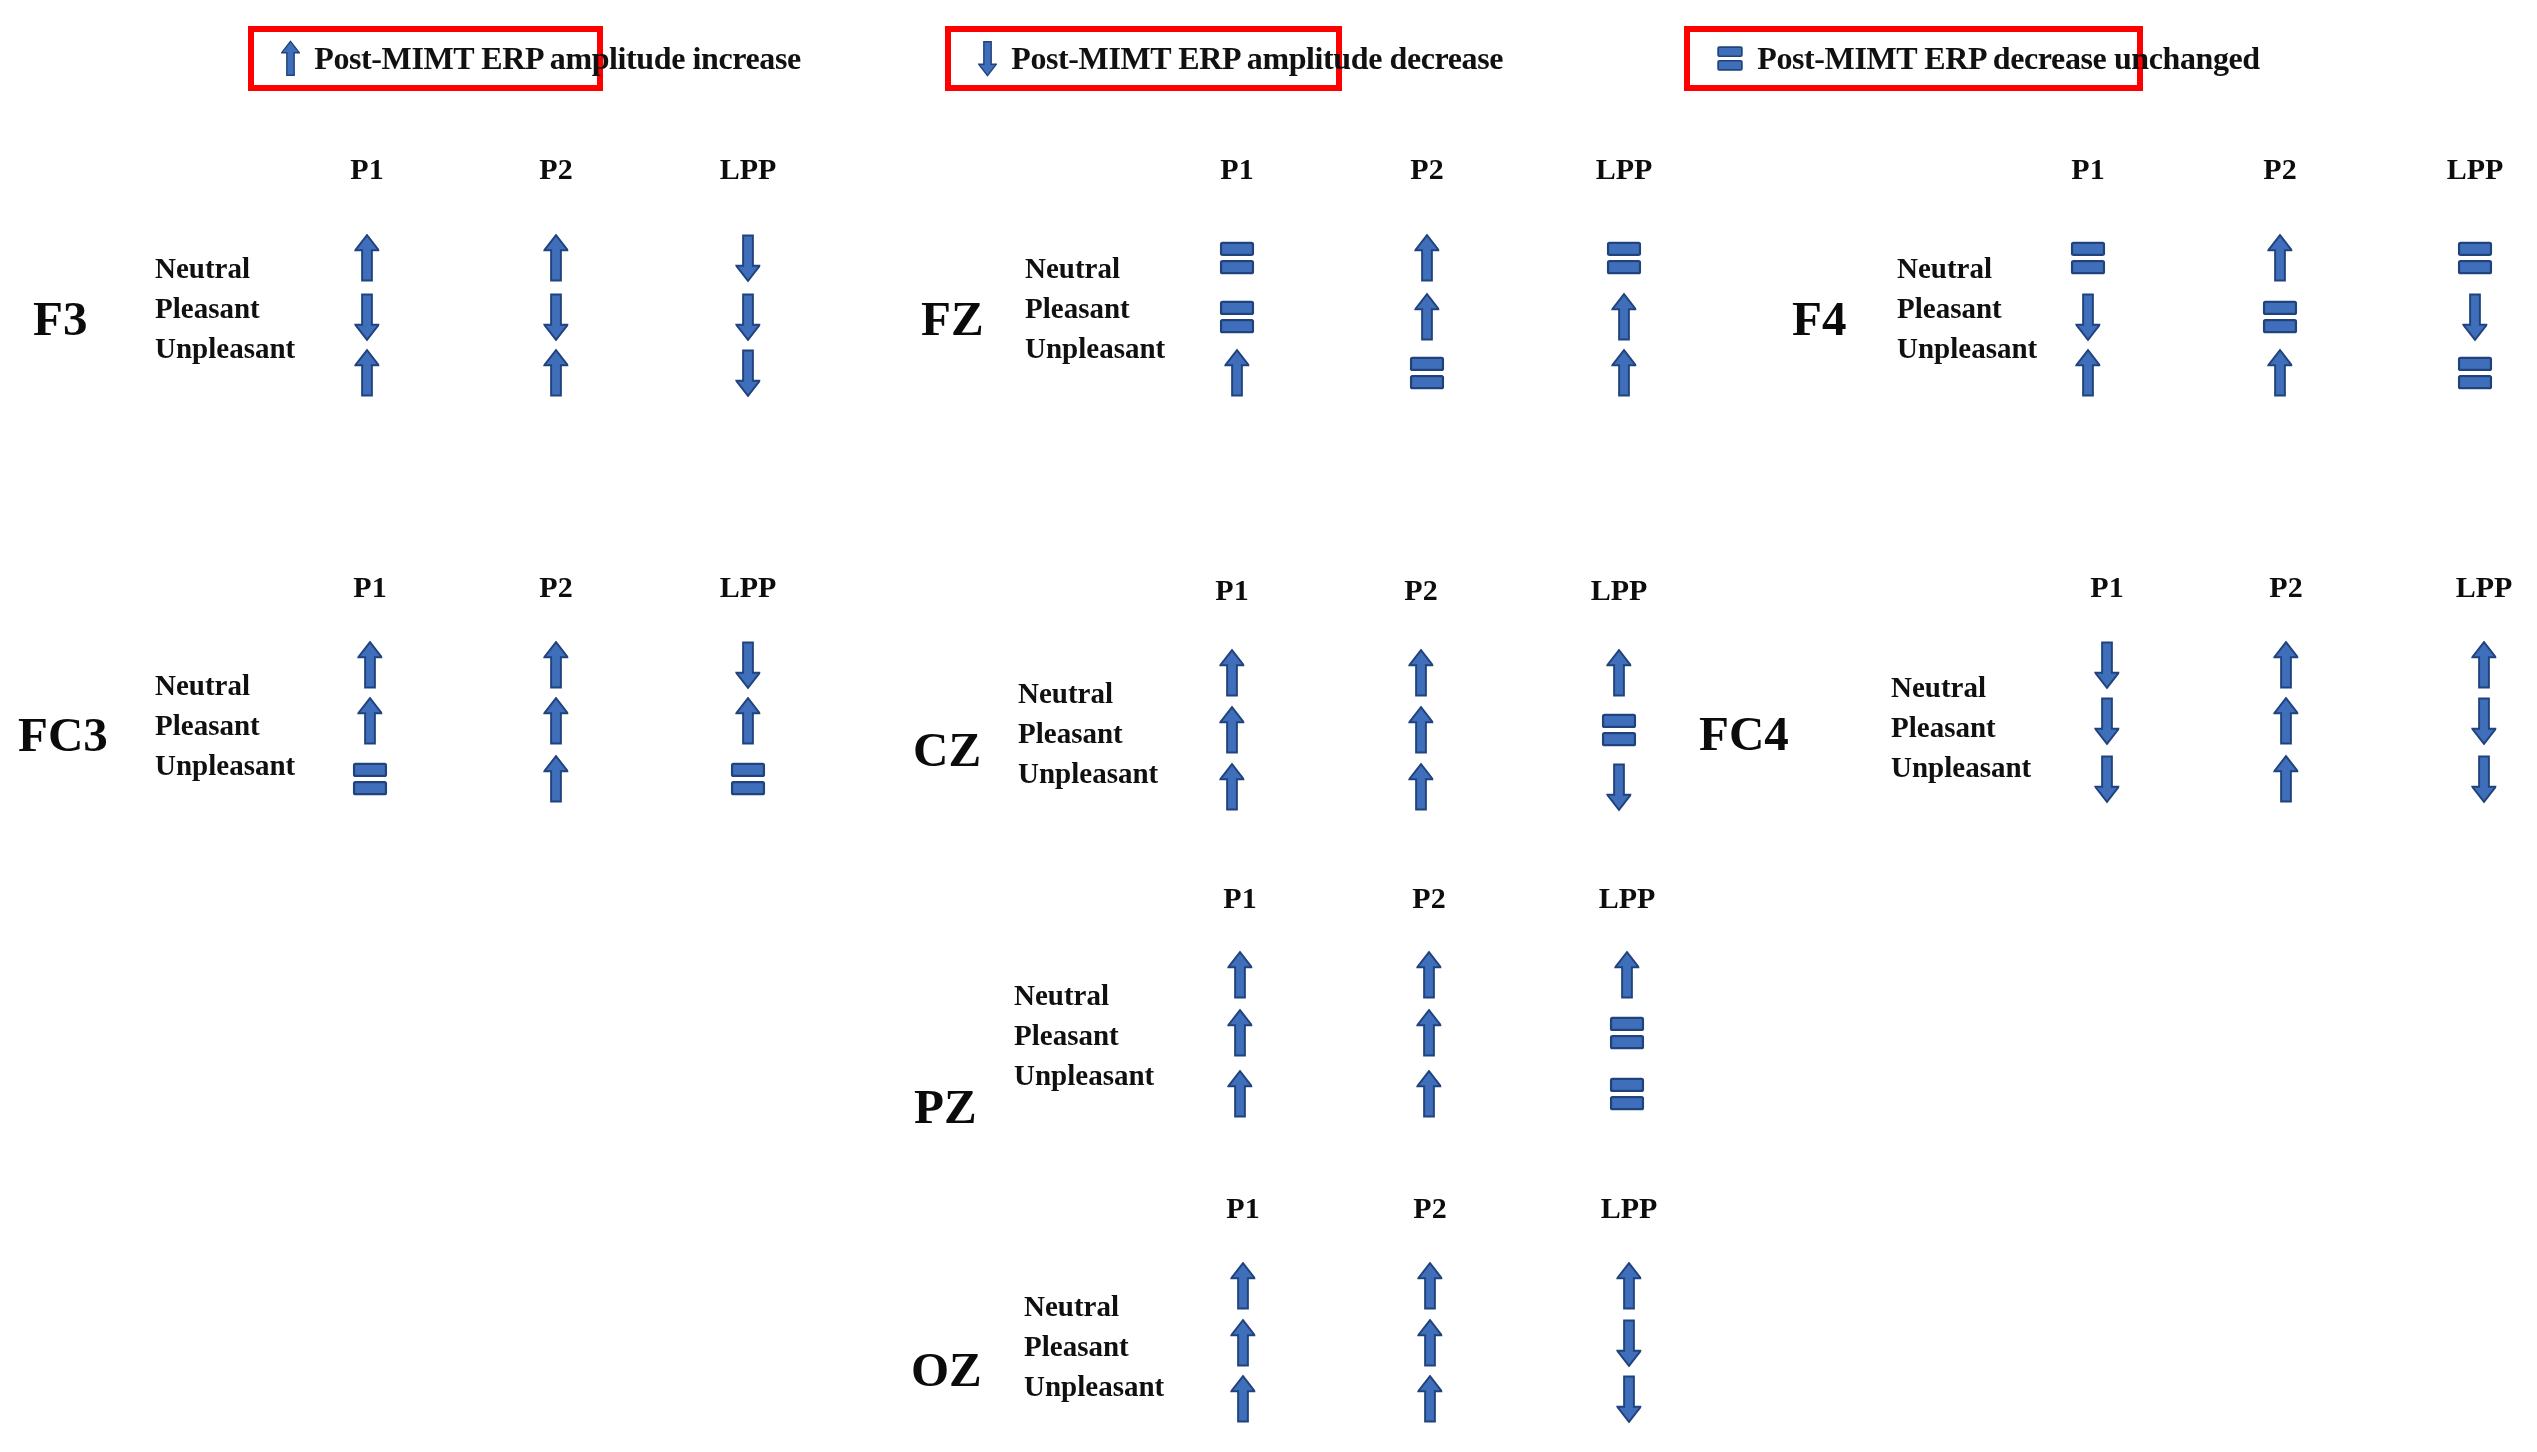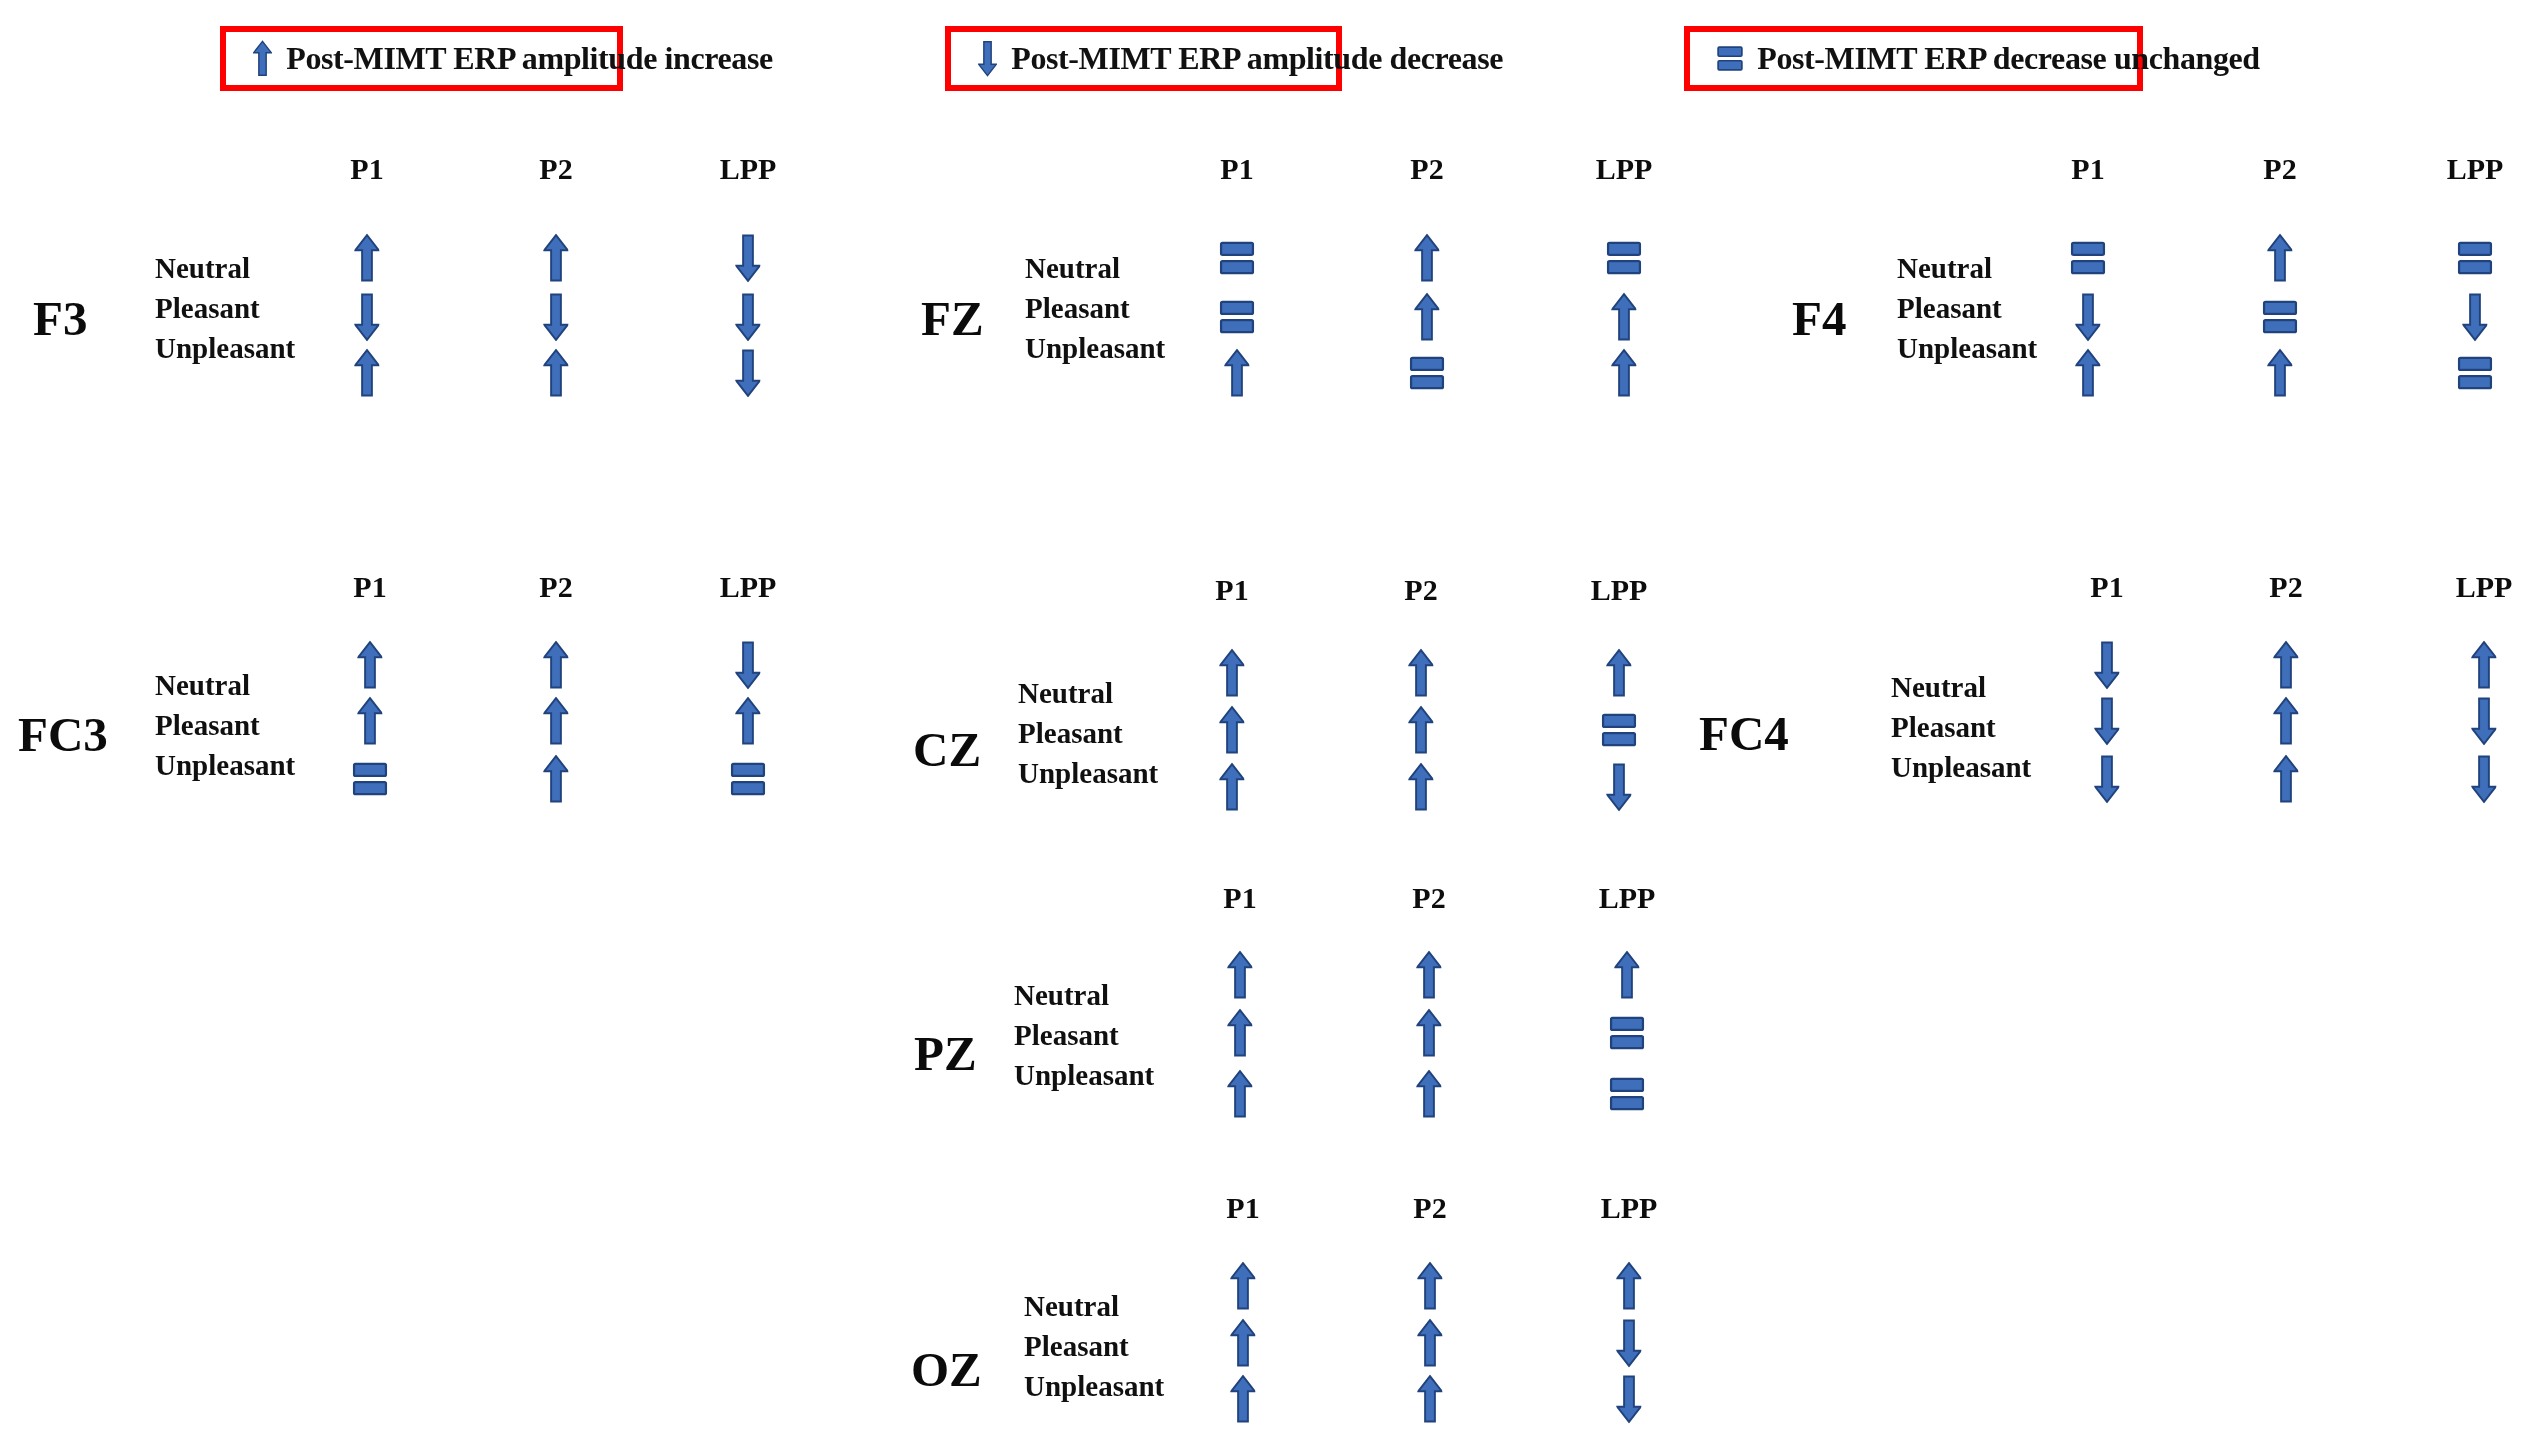--- a/index.html
+++ b/index.html
@@ -92,21 +92,21 @@
     transform: translate(-50%, -50%);
     display: flex;
     align-items: center;
     justify-content: center;
   }
 </style>
 </head>
 <body>
 
 <div id="legend-bar">
-    <div class="legend-box" style="left: 220px; width: 403px;">
+    <div class="legend-box" style="left: 248px; width: 355px;">
       <span class="sym">
         <svg width="19" height="37" viewBox="0 0 52 100">
           <path d="M26 3 L50 34 L36 34 L36 96 L16 96 L16 34 L2 34 Z" fill="#3f6fba" stroke="#21437d" stroke-width="4" stroke-linejoin="miter"></path>
         </svg>
       </span>
       <span class="legend-label">Post-MIMT ERP amplitude increase</span>
     </div>
     <div class="legend-box" style="left: 945px; width: 397px;">
       <span class="sym">
         <svg width="19" height="37" viewBox="0 0 52 100">
@@ -576,21 +576,21 @@
       </div>
       <div class="cell" style="left:2484px;top:779px;">
         <span class="sym">
           <svg width="25.4" height="49" viewBox="0 0 52 100">
             <path d="M26 97 L50 66 L36 66 L36 4 L16 4 L16 66 L2 66 Z" fill="#3f6fba" stroke="#21437d" stroke-width="4" stroke-linejoin="miter"></path>
           </svg>
         </span>
       </div>
     </div>
     <div class="block" style="left: 0px; top: 0px; width: 2538px; height: 1453px; pointer-events: none;">
-      <div class="electrode-label" style="left:914px;top:1025px;">PZ</div>
+      <div class="electrode-label" style="left:914px;top:1078px;">PZ</div>
       <div class="cond-list" style="left:1014px;top:975px;">
         <div>Neutral</div>
         <div>Pleasant</div>
         <div>Unpleasant</div>
       </div>
       <div class="col-head" style="left:1240px;top:881px;">P1</div>
       <div class="col-head" style="left:1429px;top:881px;">P2</div>
       <div class="col-head" style="left:1627px;top:881px;">LPP</div>
       <div class="cell" style="left:1240px;top:975px;">
         <span class="sym">

